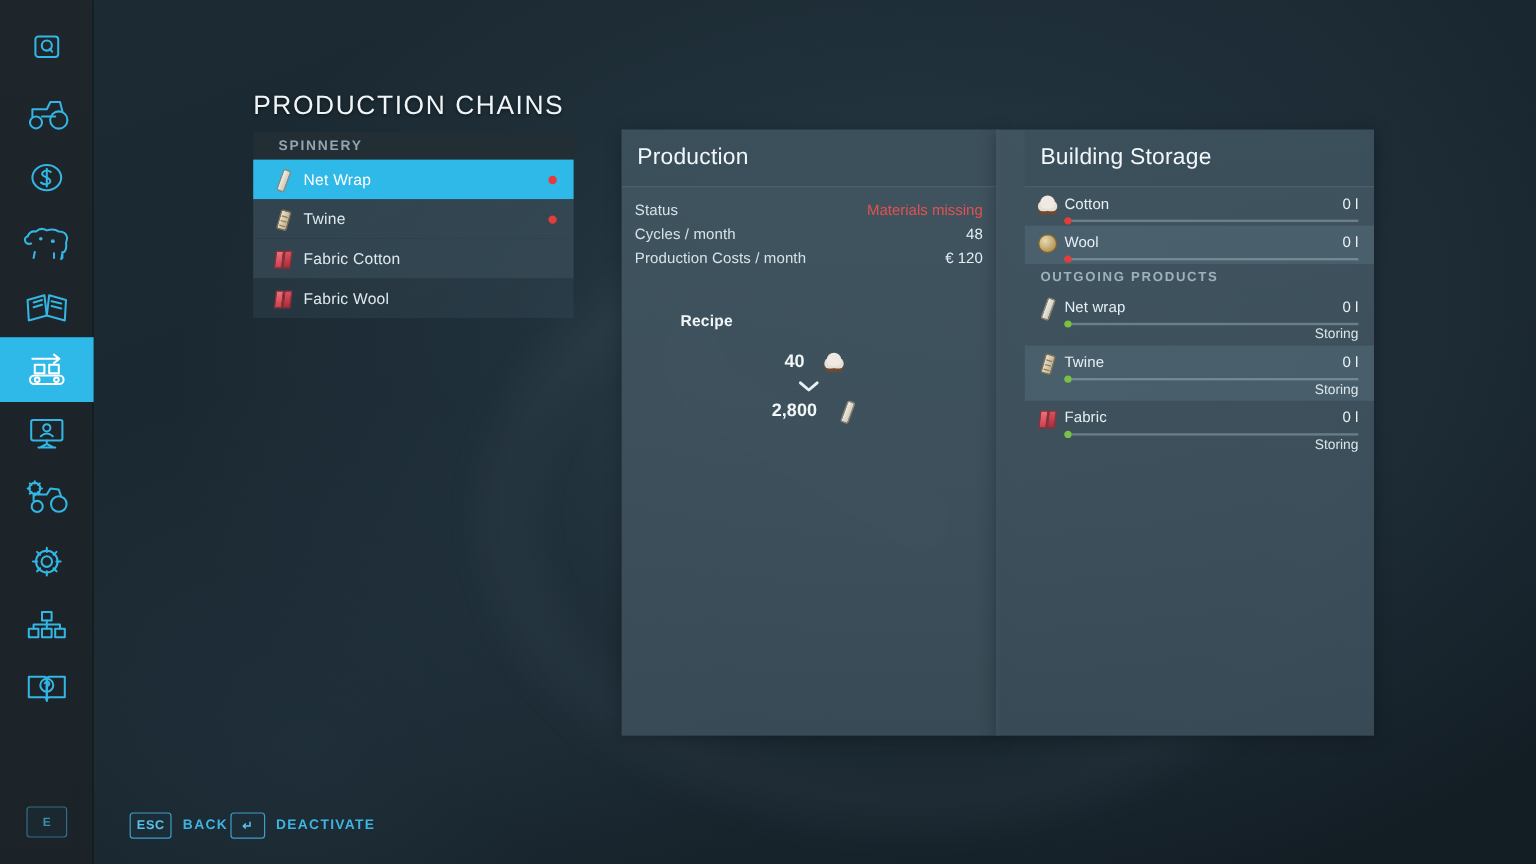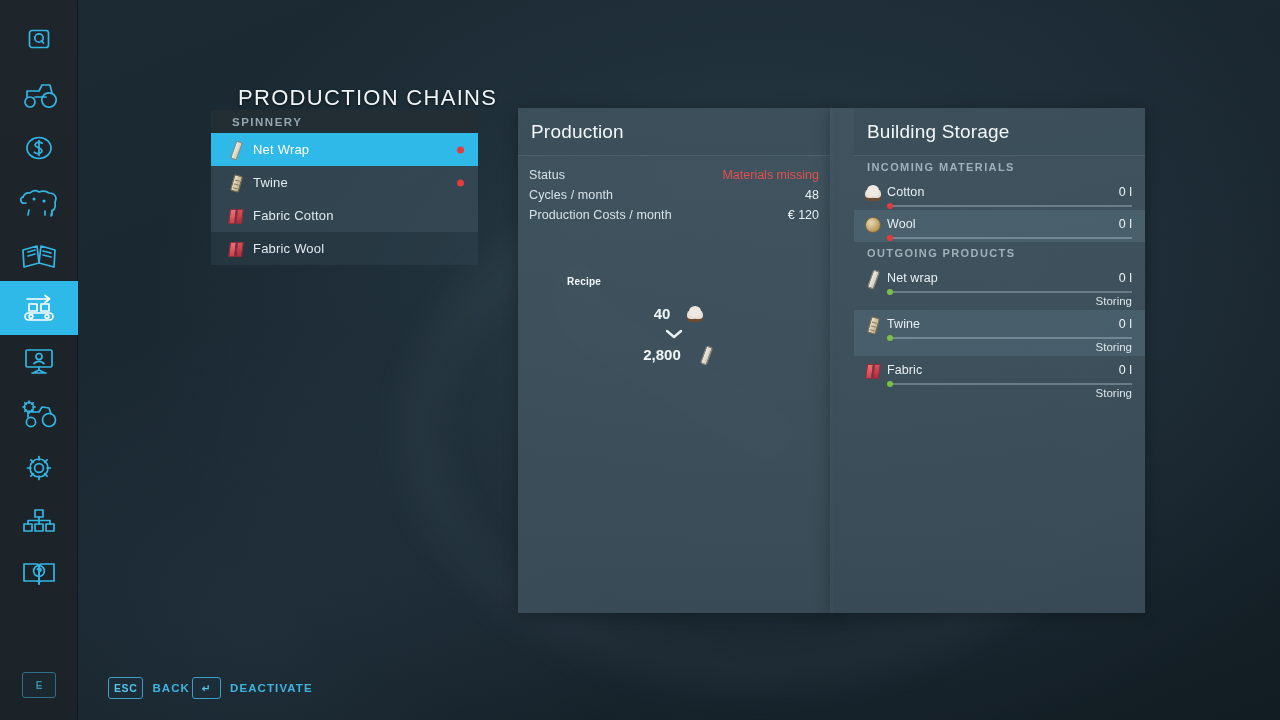--- a/index.html
+++ b/index.html
@@ -39,24 +39,23 @@
     display:flex; align-items:center; justify-content:center;
   }
   .side-item.active { background:#2fb9e8; }
   .side-item svg { display:block; }
   .side-icon-stroke { stroke:#34b6e4; fill:none; stroke-width:1.7; stroke-linecap:round; stroke-linejoin:round; }
   .side-item.active .side-icon-stroke { stroke:#ffffff; }
   .side-icon-fill { fill:#34b6e4; }
 
   
   .page-title {
-    position:absolute; left:211px; top:85px;
+    position:absolute; left:211px; top:75px;
     font-size:22px; letter-spacing:1.3px; color:#eef4f7; font-weight:400;
     text-shadow:0 1px 3px rgba(0,0,0,0.6);
-    margin-left:27px;
   }
 
   
   .list-panel {
     position:absolute; left:211px; top:110px; width:267px;
   }
   .list-group-header {
     height:23px; background:#222d34;
     display:flex; align-items:center; padding-left:21px;
     font-size:11.5px; letter-spacing:1.5px; font-weight:bold; color:#93a6b0;
@@ -137,21 +136,21 @@
 
   #prod-panel  { left:518px; top:108px; width:315px; height:505px; }
   #store-panel { left:830px; top:108px; width:315px; height:505px;padding-left:24px; }
 
   .prod-body { padding:12px 14px 0 11px; }
   .kv { display:flex; justify-content:space-between; align-items:baseline; height:20px;gap:46px; }
   .kv .k { font-size:12.5px; color:#d7e2e7; letter-spacing:.1px; }
   .kv .v { font-size:12.5px; color:#e8f0f4; }
   .kv .v.alert { color:#e2514f; }
   .recipe-title {
-    margin-top:48px; font-size:10px; font-weight:bold; color:#f0f6f8; letter-spacing:.2px;padding-left:38px;
+    margin-top:32px; font-size:13px; font-weight:bold; color:#f0f6f8; letter-spacing:.2px;padding-left:38px;
   }
   .recipe-flow { margin-top:16px; text-align:center; }
   .recipe-line {
     display:flex; align-items:center; justify-content:center; gap:4px;
     font-size:15px; color:#f1f6f8;font-weight:bold;
   }
   .recipe-line .ri { width:20px; height:20px; }
   .chev { margin:5px 0 4px; display:flex; justify-content:center; }
 
   
@@ -391,21 +390,20 @@
         </div>
       </div>
     </div>
   </div>
 
   <div class="panel" id="store-panel">
     <div class="panel-head">
       <h2>Building Storage</h2>
     </div>
 
-    <div class="sec-label">INCOMING MATERIALS</div>
 
     <div class="st-row">
       <div class="st-top">
         <span class="ri">
           <span class="ic-cotton"><b></b><s></s></span>
         </span>
         <span class="st-name">Cotton</span>
         <span class="st-amt">0 l</span>
       </div>
       <div class="st-bar">

